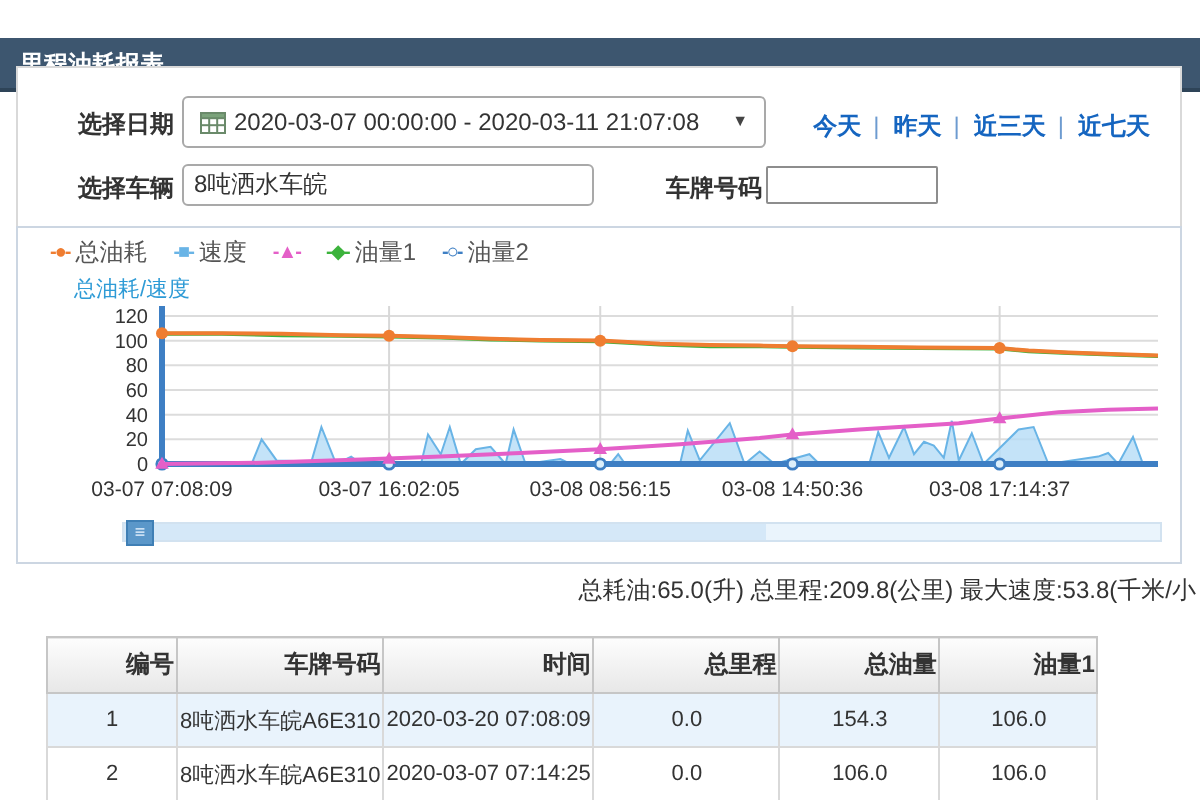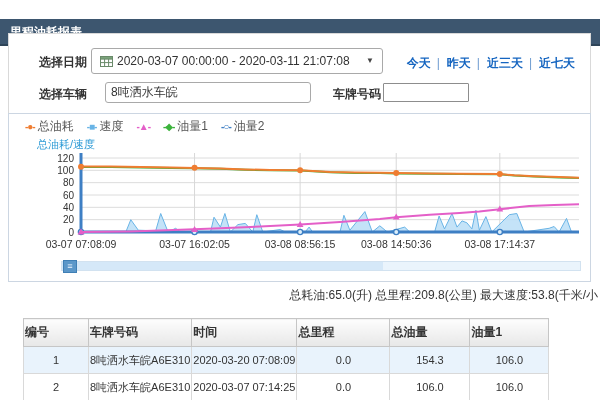--- a/index.html
+++ b/index.html
@@ -32,21 +32,21 @@
   .caret{font-size:8px;color:#444;line-height:1}
   .cal-icon{width:13px;height:12px;flex:0 0 auto}
   .quick-links{position:absolute;right:12px;top:21px;display:flex;color:#1565c0;font-weight:bold;white-space:nowrap}
   .qlink{cursor:pointer;padding:0 3px}
   .qlink + .qlink::before{content:"|";color:#6d9bd0;font-weight:normal;margin-right:7px}
   .txt-input{
     position:absolute;border:1px solid #a9a9a9;border-radius:3px;
     font-size:12px;padding:0 5px;color:#333;box-sizing:border-box;
     font-family:"Liberation Sans","DejaVu Sans",sans-serif;
   }
-  #vehicle-input{left:96px;top:48px;width:206px;height:21px}
+  #vehicle-input{left:82px;top:48px;width:206px;height:21px}
   #plate-input{left:374px;top:49px;width:86px;height:19px;border-radius:1px;border-color:#8d8d8d}
   
   .legend-row{position:absolute;left:16px;top:4px;display:flex;gap:13px;align-items:center;color:#555}
   .legend-item{display:flex;align-items:center;gap:3px;cursor:pointer}
   .lsym{font-size:10px;letter-spacing:-1px;font-weight:bold}
   .y-title{position:absolute;left:28px;top:23px;color:#2e9bd6;font-size:11px}
   #chart-svg{position:absolute;left:26px;top:36px}
   .scrollbar{
     position:absolute;left:52px;top:147px;width:520px;height:10px;
     background:#eaf4fc;border:1px solid #d2e2f0;box-sizing:border-box;
@@ -59,21 +59,21 @@
   }
   
   .summary-line{position:absolute;top:287px;right:2px;white-space:nowrap;color:#333}
   
   table.report{
     position:absolute;left:23px;top:318px;border-collapse:collapse;
     font-size:11px;table-layout:fixed;
   }
   table.report th{
     height:25px;border:1px solid #c6c6c6;font-size:12px;font-weight:bold;color:#333;
-    background:linear-gradient(#fdfdfd,#e7e7e7);text-align:left;
+    background:linear-gradient(#fdfdfd,#e7e7e7);text-align:right;
   }
   table.report td{
     height:24px;border:1px solid #d9d9d9;text-align:center;color:#333;
     white-space:nowrap;overflow:hidden;
   }
   tr.alt td{background:#e9f3fc}
   tr.norm td{background:#fff}
 </style>
 </head>
 <body>

